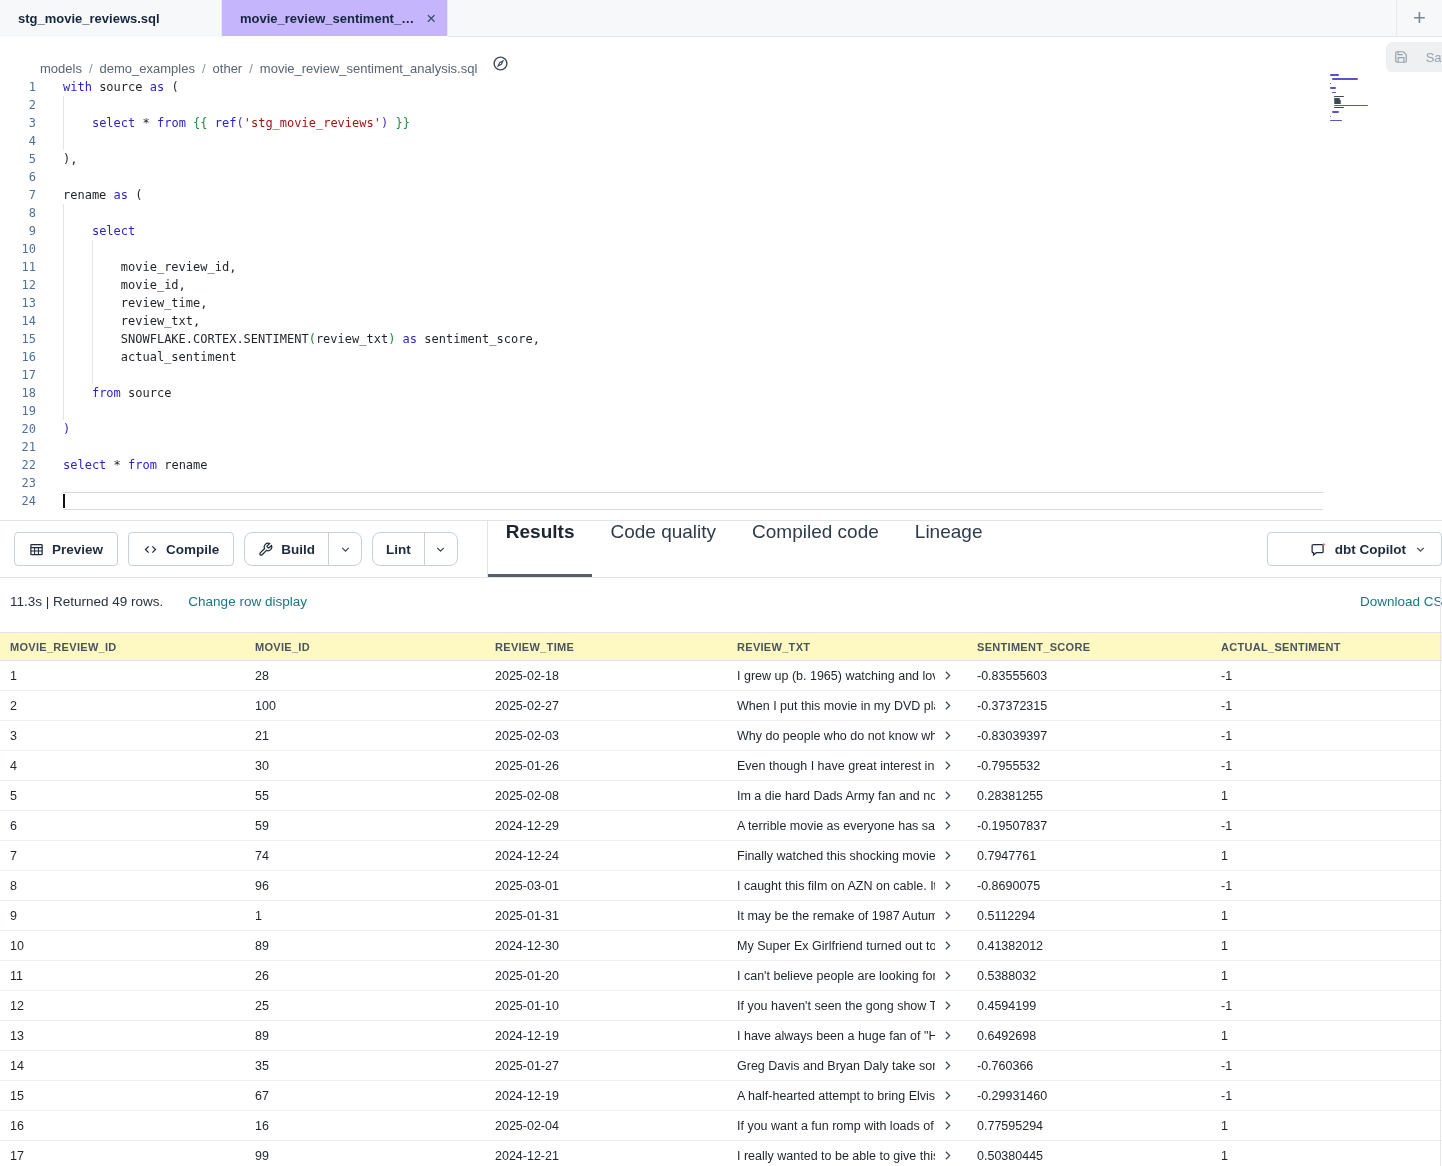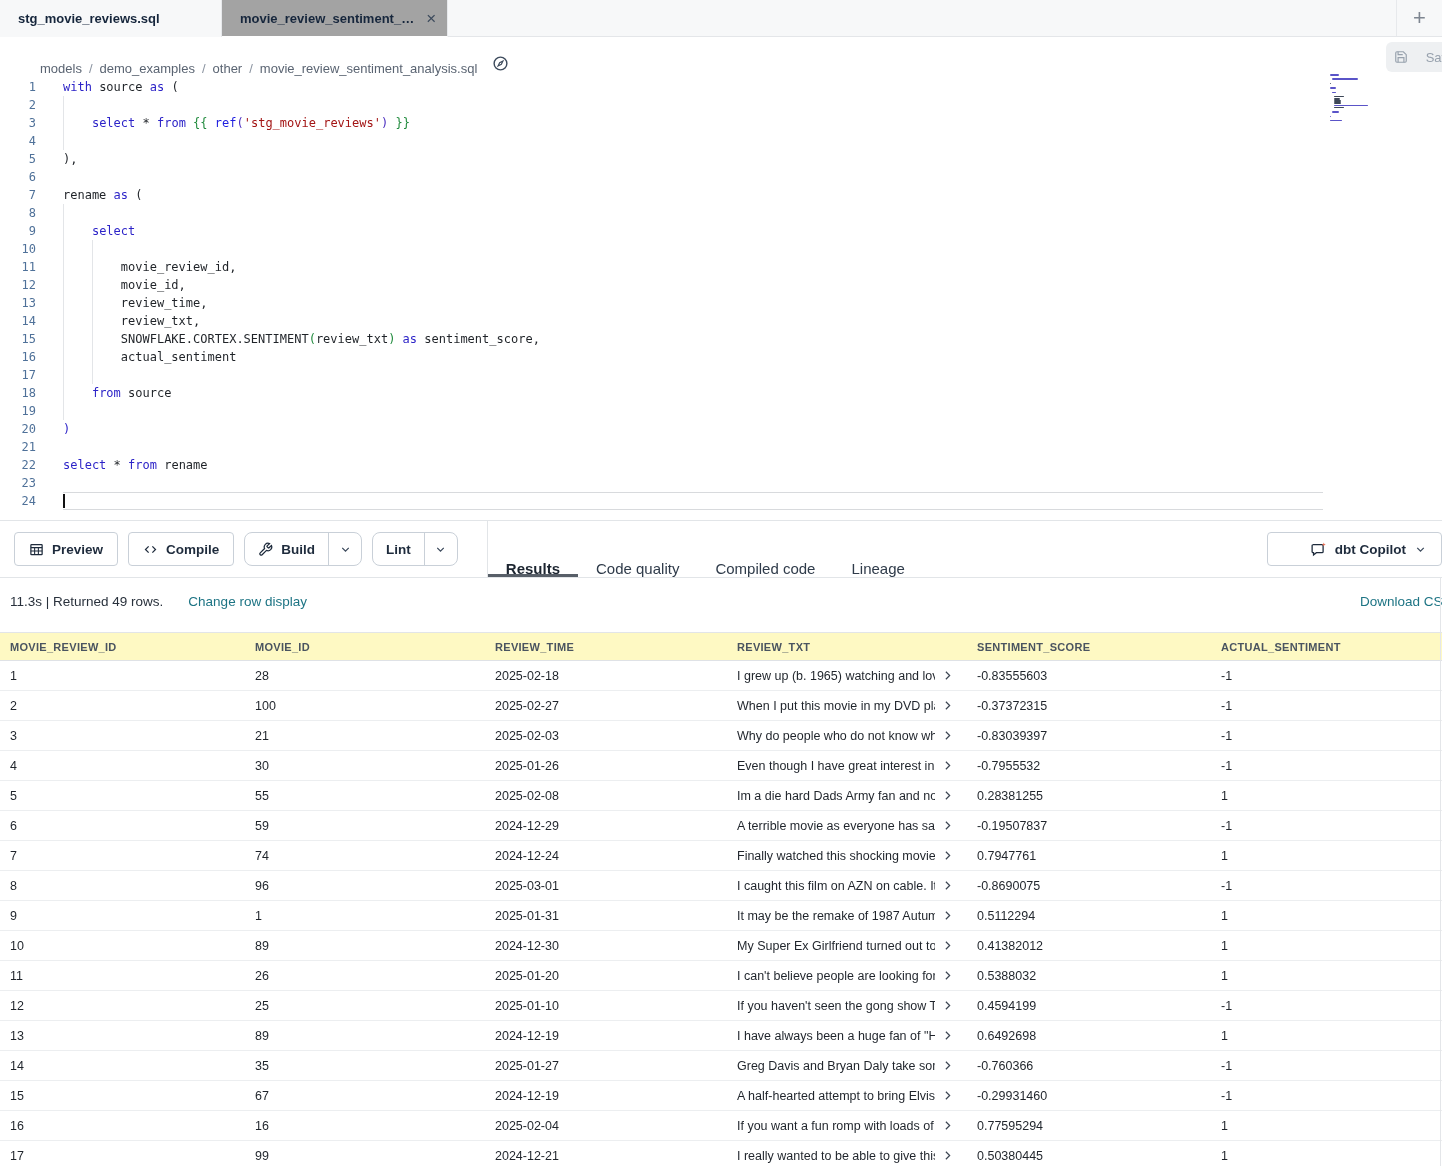--- a/index.html
+++ b/index.html
@@ -6,21 +6,21 @@
   html,body { width:1442px; height:1166px; overflow:hidden; background:#fff;
     font-family:"Liberation Sans", sans-serif; }
 
   
   .tabbar { position:absolute; top:0; left:0; width:1442px; height:37px;
     background:#f7f8f9; border-bottom:1px solid #e4e6e9; display:flex; }
   .tab { height:37px; display:flex; align-items:center; padding:0 18px;
     font-size:13px; font-weight:700; color:#16263c; border-right:1px solid #e7e9ec;
     cursor:pointer; }
   .tab.inactive { width:222px; background:#f7f8f9; }
-  .tab.active { width:226px; background:#a3a3a3; border-bottom:1px solid #fff;
+  .tab.active { width:226px; background:#c4b5fd; border-bottom:1px solid #fff;
     justify-content:space-between; }
   .tab .close { font-size:17px; font-weight:400; color:#3c4a5c; margin-left:12px; line-height:1; }
   .newtab { margin-left:auto; width:46px; height:36px; display:flex; align-items:center;
     justify-content:center; border-left:1px solid #e7e9ec; color:#7e8691;
     font-size:22px; font-weight:400; cursor:pointer; }
 
   
   .crumbrow { position:absolute; top:37px; left:0; width:1442px; height:39px;
     background:#fff; display:flex; align-items:flex-end; padding-left:18px;
     font-size:13px; color:#5a6472;margin-left:22px; }
@@ -58,21 +58,21 @@
     color:#1e2b3c; font-weight:600; cursor:pointer; }
   .btn svg, .save-btn svg { flex:none; }
   .btn-split { height:34px; display:flex; border:1px solid #c9d0d8; border-radius:8px;
     background:#fff; overflow:hidden; font-size:13.5px; color:#1e2b3c; font-weight:600; }
   .btn-split .main { display:flex; align-items:center; gap:8px; padding:0 13px; cursor:pointer; }
   .btn-split .caret { width:33px; border-left:1px solid #c9d0d8; display:flex;
     align-items:center; justify-content:center; cursor:pointer; }
   .tb-gap { width:10px; flex:none; } .tb-lead { width:14px; flex:none; }
   .tb-divider { width:1px; height:57px; background:#e2e5e8; margin-left:29px; flex:none; }
   .rtabs { display:flex; height:100%; align-items:stretch; margin-left:0; }
-  .rtab { padding:0 18px; display:flex; align-items:flex-end; font-size:15px;
+  .rtab { padding:0 18px; display:flex; align-items:flex-start; font-size:19px;
     color:#2f3b4a; position:relative; cursor:pointer; }
   .rtab.active { color:#1c2530; font-weight:600; }
   .rtab.active::after { content:""; position:absolute; left:0; right:0; bottom:0;
     height:3px; background:#585f68; }
   .copilot { margin-left:auto; margin-right:0;padding-left:42px; }
 
   
   .metarow { position:absolute; top:579px; left:0; width:1442px; height:44px;
     background:#fff; display:flex; align-items:center; font-size:13.5px; color:#29313c; }
   .metarow .timing { margin-left:10px; }

